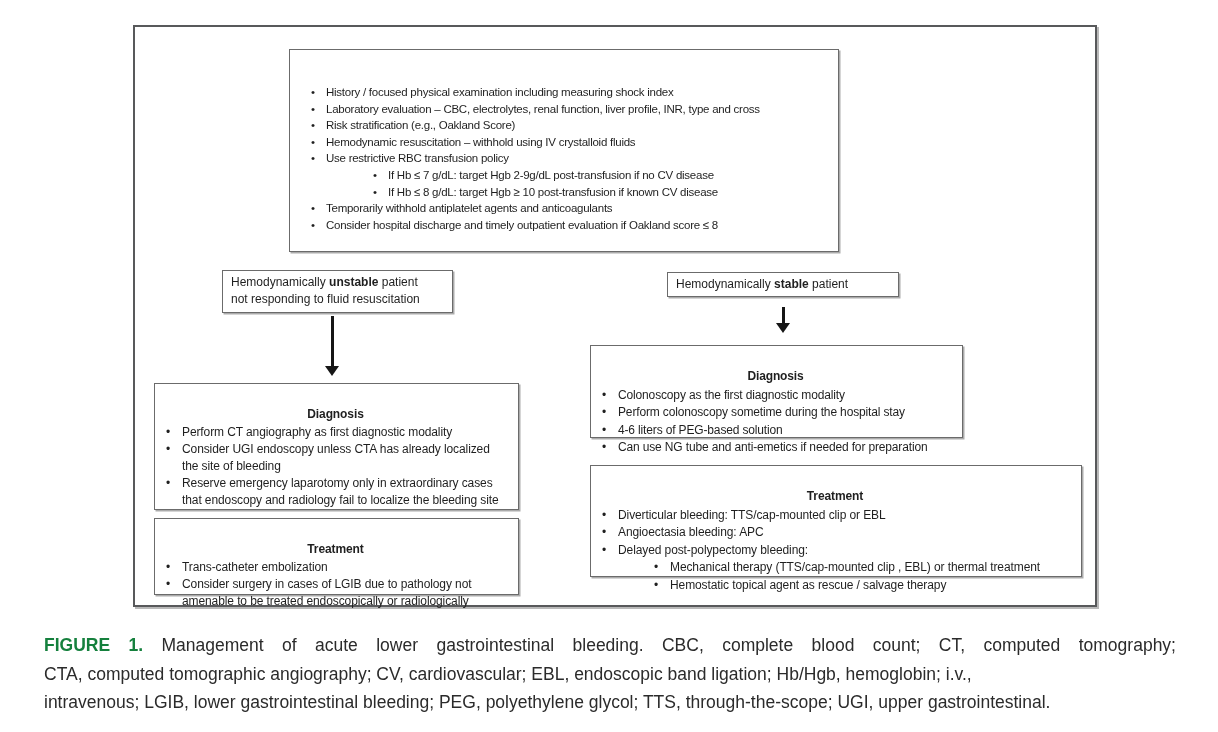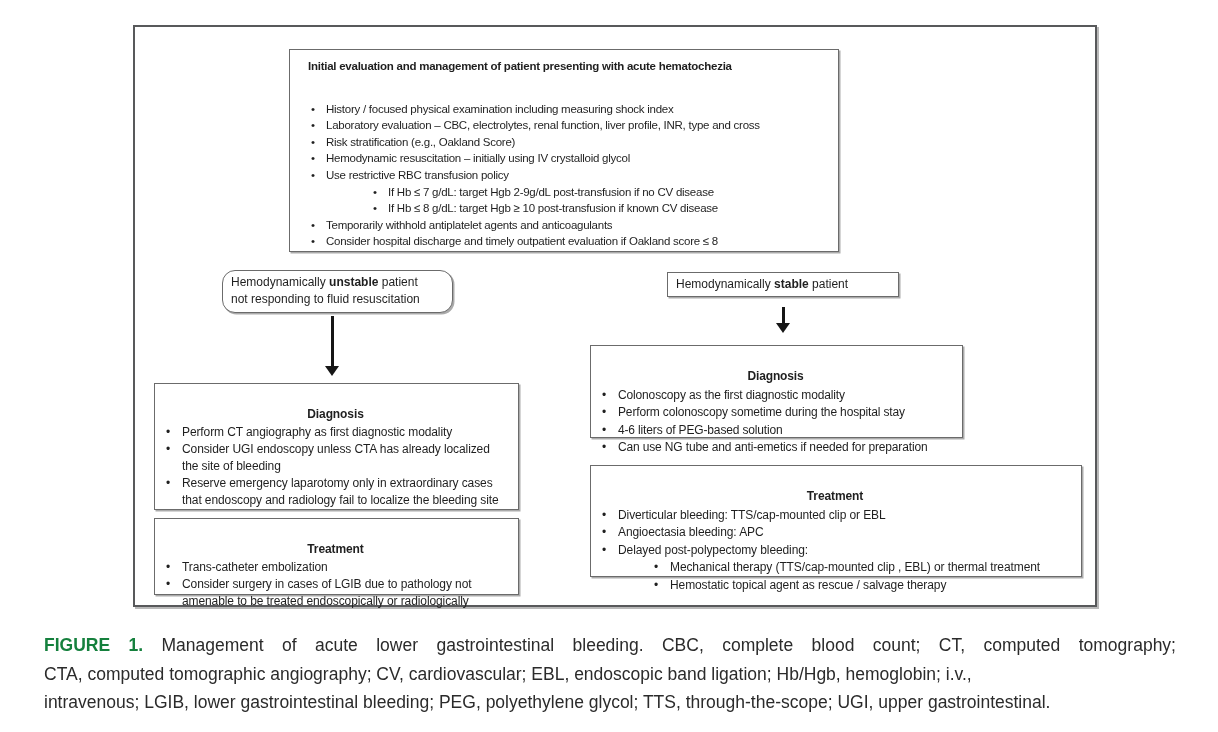--- a/index.html
+++ b/index.html
@@ -15,21 +15,21 @@
   
   .initial{left:154px;top:22px;width:550px;height:203px;padding:8px 10px 6px 18px;font-size:11.5px;letter-spacing:-0.25px;line-height:16.6px;}
   .initial .title{font-weight:bold;}
   .initial ul.bullets{margin-top:26px;}
   .initial ul.bullets li{padding-left:17px;}
   .initial ul.bullets li::before{left:2px;}
   .initial ul.bullets li.sub{margin-left:62px;}
 
   
   .branch{padding:3px 8px;line-height:17px;}
-  .branch-unstable{left:87px;top:243px;width:231px;height:43px;border-radius:13px;}
+  .branch-unstable{left:87px;top:243px;width:231px;height:43px;}
   .branch-stable{left:532px;top:245px;width:232px;height:25px;}
 
   
   .dx-unstable{left:19px;top:356px;width:365px;height:127px;padding:3px 10px 3px 8px;line-height:17px;letter-spacing:-0.1px;}
   .tx-unstable{left:19px;top:491px;width:365px;height:77px;padding:3px 10px 3px 8px;line-height:17px;letter-spacing:-0.1px;}
   .dx-stable{left:455px;top:318px;width:373px;height:93px;padding:3px 10px 3px 8px;line-height:17.5px;letter-spacing:-0.15px;}
   .tx-stable{left:455px;top:438px;width:492px;height:112px;padding:3px 10px 3px 8px;line-height:17.5px;letter-spacing:-0.1px;}
   .dx-unstable ul.bullets li::before,.tx-unstable ul.bullets li::before,
   .dx-stable ul.bullets li::before,.tx-stable ul.bullets li::before{left:2px;}
 
@@ -48,26 +48,25 @@
   .caption{position:absolute;left:44px;top:631px;width:1132px;font-size:17.5px;line-height:28.5px;color:#2b2b2b;}
   .cap-line1{text-align:justify;text-align-last:justify;}
   .cap-label{font-weight:bold;}
 </style>
 </head>
 <body>
 
 <div class="frame">
 
   <div class="box initial">
-    <div class="title">Initial evaluation and management of patient presenting with acute hematochezia</div>
     <ul class="bullets">
         <li>History / focused physical examination including measuring shock index</li>
         <li>Laboratory evaluation – CBC, electrolytes, renal function, liver profile, INR, type and cross</li>
         <li>Risk stratification (e.g., Oakland Score)</li>
-        <li>Hemodynamic resuscitation – initially using IV crystalloid glycol</li>
+        <li>Hemodynamic resuscitation – withhold using IV crystalloid fluids</li>
         <li>Use restrictive RBC transfusion policy</li>
         <li class="sub">If Hb ≤ 7 g/dL: target Hgb 2-9g/dL post-transfusion if no CV disease</li>
         <li class="sub">If Hb ≤ 8 g/dL: target Hgb ≥ 10 post-transfusion if known CV disease</li>
         <li>Temporarily withhold antiplatelet agents and anticoagulants</li>
         <li>Consider hospital discharge and timely outpatient evaluation if Oakland score ≤ 8</li>
       </ul>
   </div>
 
   <div class="box branch branch-unstable">
     <div><span>Hemodynamically </span><b>unstable</b><span> patient</span></div>

